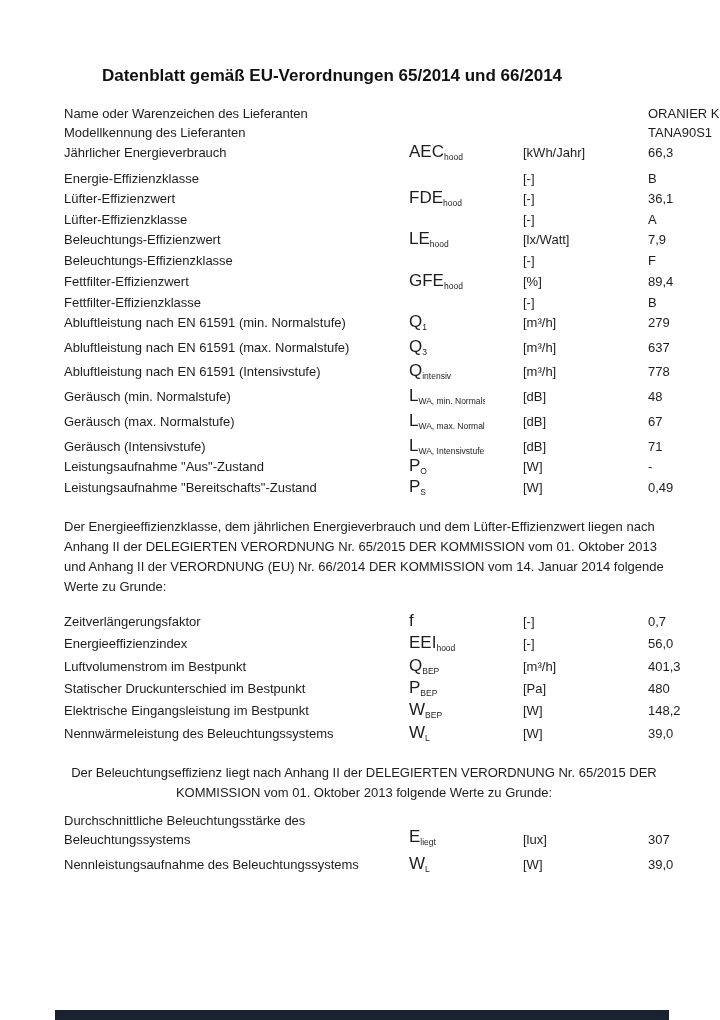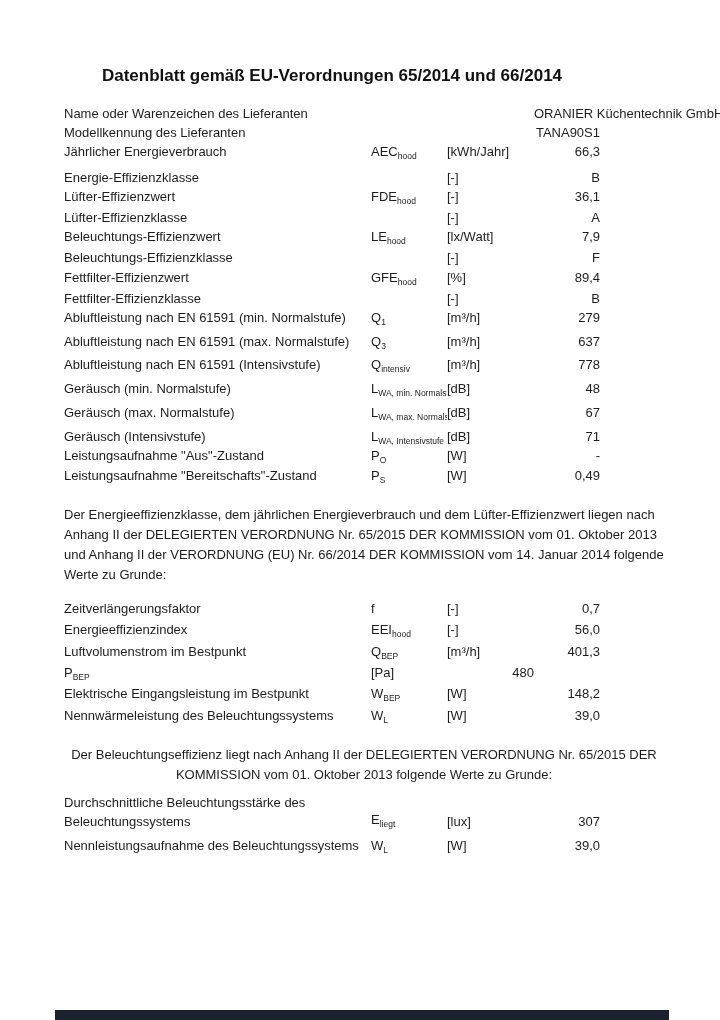--- a/index.html
+++ b/index.html
@@ -16,24 +16,25 @@
   .title{
     width:536px;margin:0 0 18px 0;
     font-size:17px;line-height:20px;font-weight:bold;
     text-align:center;color:#111;
   }
   .table{width:536px;font-size:13px;}
   .row{
     display:grid;
     grid-template-columns:307px 76px 87px 1fr;
     align-items:baseline;
+    gap:38px;
   }
   .c-label{white-space:normal;}
   .c-symbol{white-space:nowrap;overflow:hidden;}
-  .sym-base{font-size:13px;}
+  .sym-base{font-size:17px;}
   .sym-sub{font-size:8.5px;position:relative;top:3px;white-space:nowrap;}
   .c-unit{white-space:nowrap;}
   .c-value{text-align:right;white-space:nowrap;}
   .t1 .row{line-height:19.2px;}
   .t1 .row:nth-child(4){margin-top:4px;}
   .t1 .row:nth-child(12),
   .t1 .row:nth-child(13),
   .t1 .row:nth-child(14),
   .t1 .row:nth-child(15),
   .t1 .row:nth-child(16){margin-top:2.5px;}
@@ -191,20 +192,21 @@
     <span class="c-unit">[-]</span>
     <span class="c-value">56,0</span>
   </div>
       <div class="row">
     <span class="c-label">Luftvolumenstrom im Bestpunkt</span>
     <span class="c-symbol"><span class="sym-base">Q</span><span class="sym-sub">BEP</span></span>
     <span class="c-unit">[m³/h]</span>
     <span class="c-value">401,3</span>
   </div>
       <div class="row">
+    <span class="c-label">Statischer Druckunterschied im Bestpunkt</span>
     <span class="c-symbol"><span class="sym-base">P</span><span class="sym-sub">BEP</span></span>
     <span class="c-unit">[Pa]</span>
     <span class="c-value">480</span>
   </div>
       <div class="row">
     <span class="c-label">Elektrische Eingangsleistung im Bestpunkt</span>
     <span class="c-symbol"><span class="sym-base">W</span><span class="sym-sub">BEP</span></span>
     <span class="c-unit">[W]</span>
     <span class="c-value">148,2</span>
   </div>

